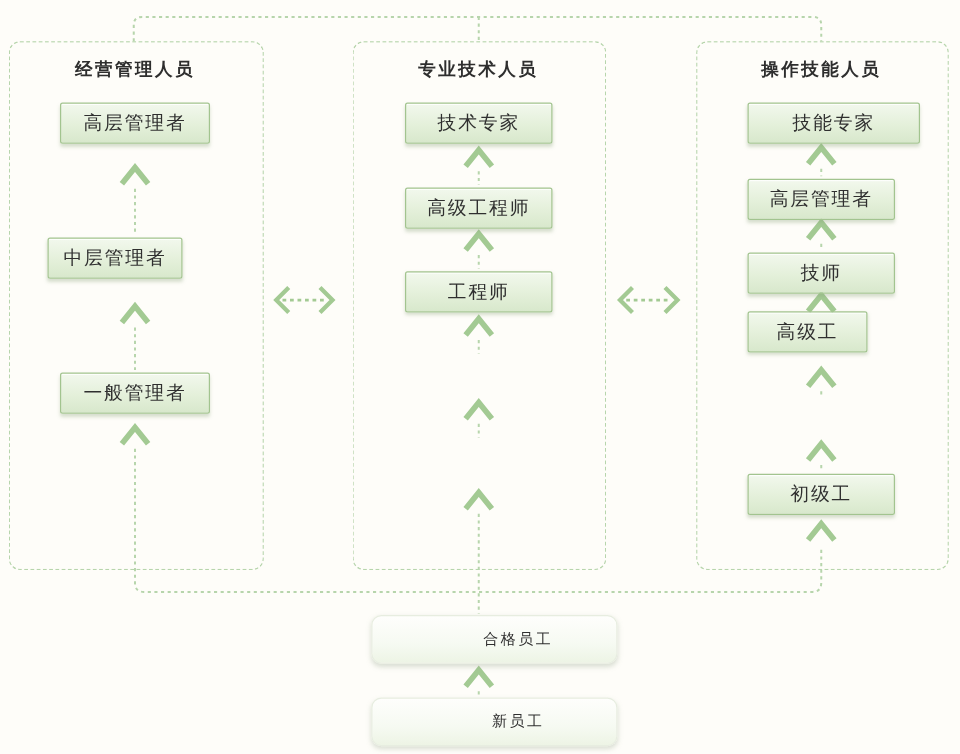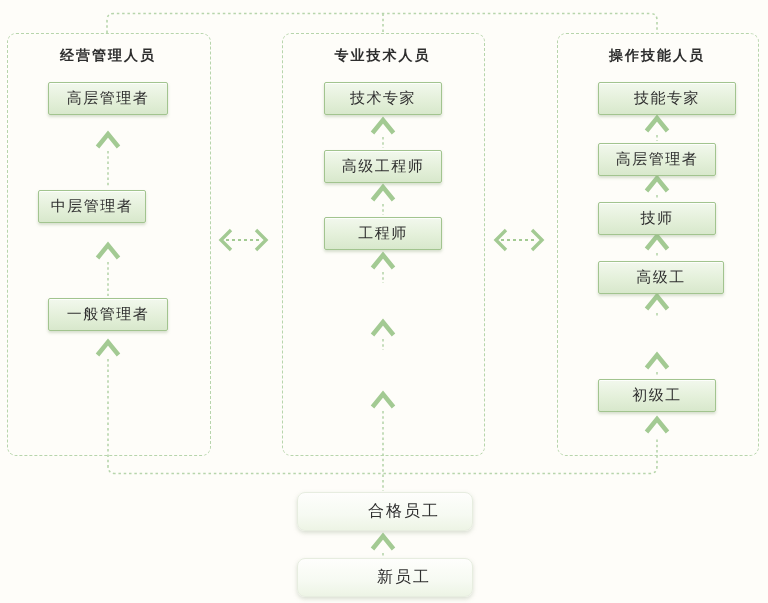--- a/index.html
+++ b/index.html
@@ -36,27 +36,27 @@
     background:linear-gradient(180deg,#f2f8ed 0%,#e4f0da 55%,#d8e8cc 100%);
     box-shadow:0 2px 3px rgba(140,165,125,.35), inset 0 1px 0 rgba(255,255,255,.8);
     color:#2f2f2f;
     font-size:15px;
     letter-spacing:1.5px;
     display:flex;align-items:center;justify-content:center;
   }
   .base-node{
     position:absolute;
     box-sizing:border-box;
-    left:297px;width:176px;height:39px;
+    left:297px;width:197px;height:39px;
     border:1px solid #e7ede0;
     border-radius:8px;
     background:linear-gradient(180deg,#fefefc 0%,#f6faf2 60%,#edf4e5 100%);
     box-shadow:0 2px 4px rgba(150,165,140,.35);
     color:#2f2f2f;
-    font-size:16px;
+    font-size:12px;
     letter-spacing:2px;
     display:flex;align-items:center;justify-content:center;padding-left:38px;
   }
   svg.overlay{
     position:absolute;left:0;top:0;
     pointer-events:none;
   }
 </style>
 </head>
 <body>
@@ -121,19 +121,19 @@
   <div class="node" style="left:38px;top:190px;width:108px">中层管理者</div>
   <div class="node" style="left:324px;top:82px;width:118px">技术专家</div>
 
   <div class="node" style="left:48px;top:298px;width:120px">一般管理者</div>
   <div class="node" style="left:324px;top:150px;width:118px">高级工程师</div>
   <div class="node" style="left:324px;top:217px;width:118px">工程师</div>
 
   <div class="node" style="left:598px;top:82px;width:138px">技能专家</div>
   <div class="node" style="left:598px;top:143px;width:118px">高层管理者</div>
   <div class="node" style="left:598px;top:202px;width:118px">技师</div>
-  <div class="node" style="left:598px;top:261px;width:126px">高级工</div>
+  <div class="node" style="left:598px;top:249px;width:96px">高级工</div>
   <div class="node" style="left:598px;top:379px;width:118px">初级工</div>
 
   <div class="base-node" style="top:492px">合格员工</div>
   <div class="base-node" style="top:558px">新员工</div>
 
 </div>
 
 </body></html>

